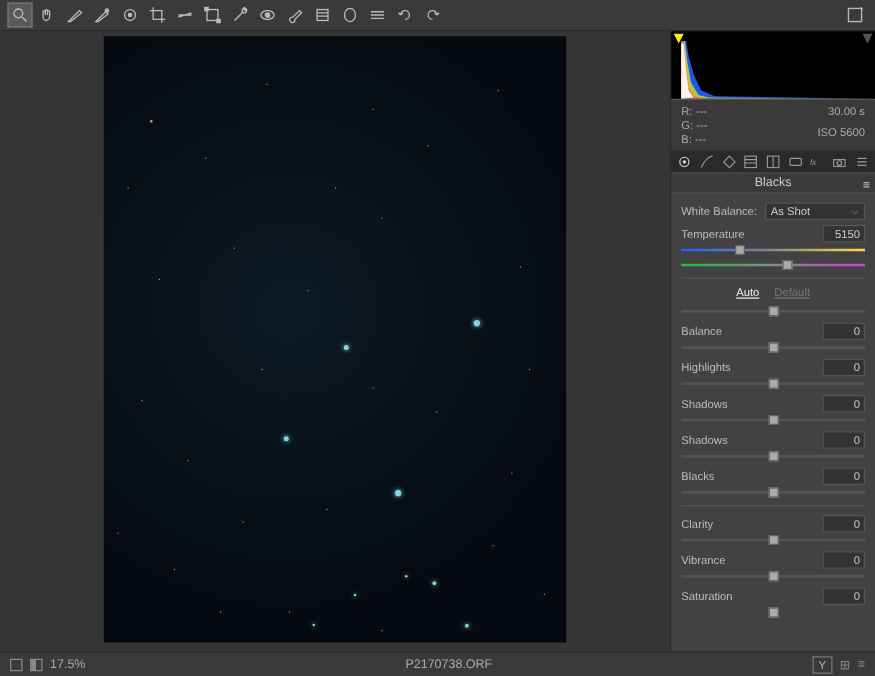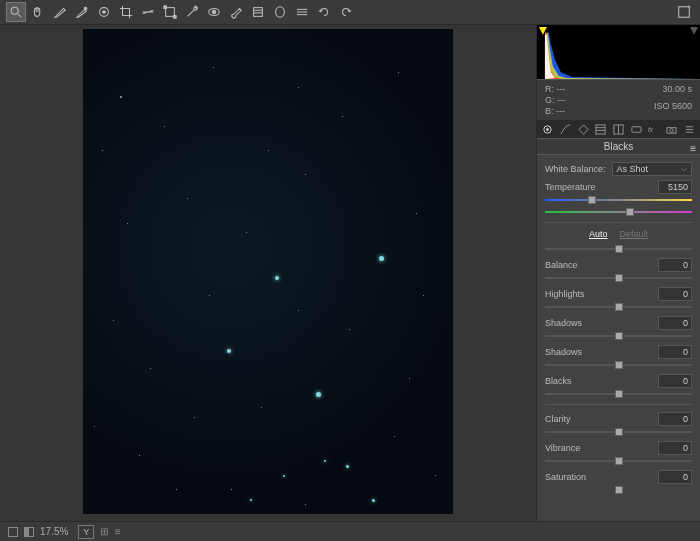--- a/index.html
+++ b/index.html
@@ -420,19 +420,20 @@
       </div>
     </div>
   </div>
 
   <div class="statusbar">
     <div class="status-left">
       <div class="sq-icon"></div>
       <div class="sq-icon" style="background:linear-gradient(90deg,#888 50%,transparent 50%)"></div>
       <span>17.5%</span>
     </div>
+    <div class="status-center">P2170738.ORF</div>
     <div class="status-right">
       <div class="y-box">Y</div>
       <span style="color:#888">⊞</span>
       <span style="color:#888">≡</span>
     </div>
   </div>
 </div>
 
 </body></html>

